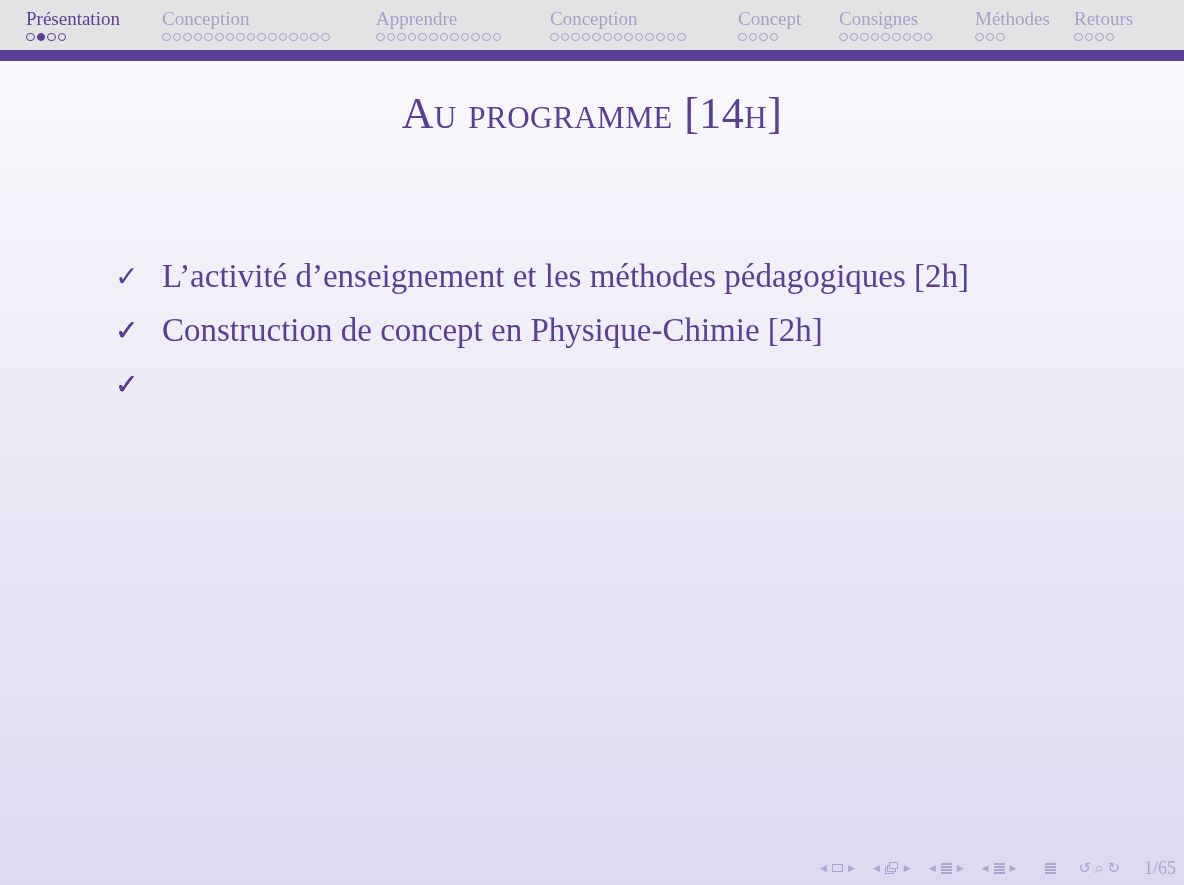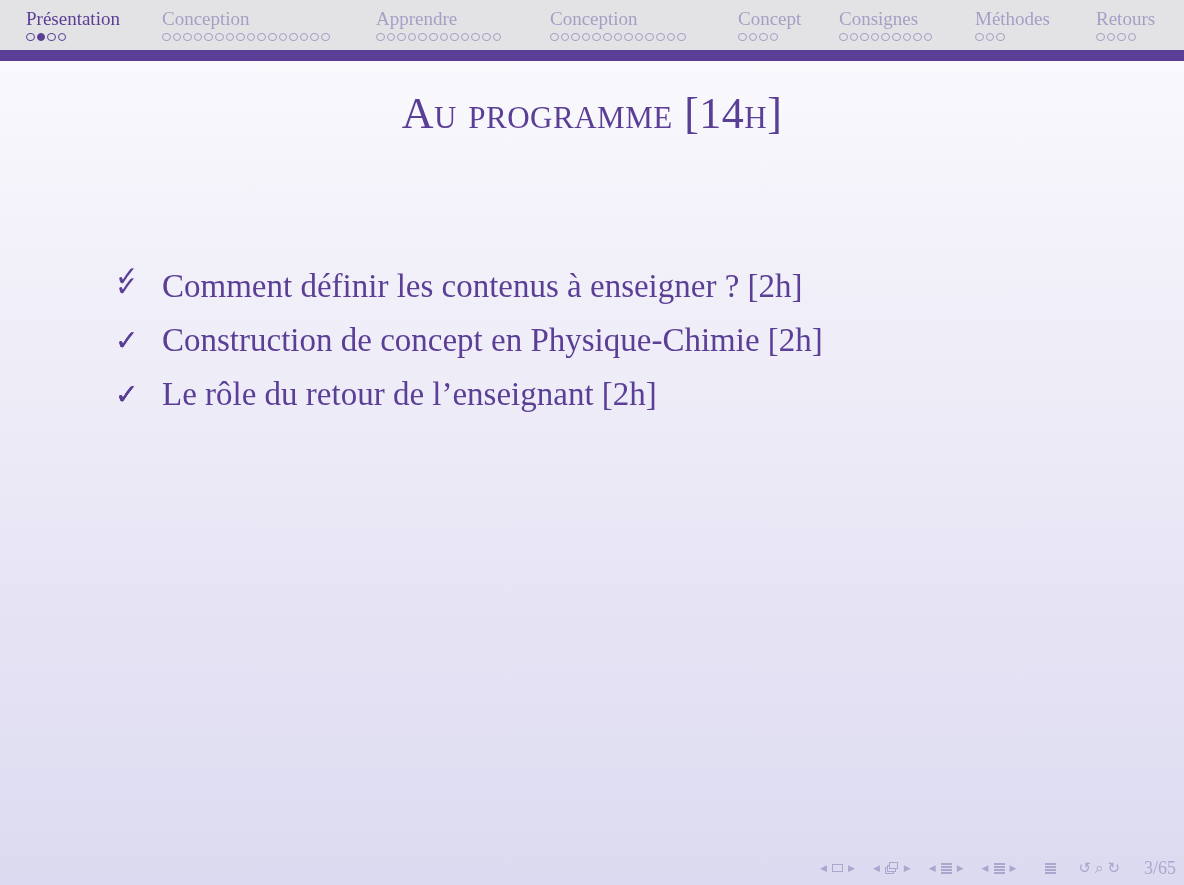--- a/index.html
+++ b/index.html
@@ -247,42 +247,42 @@
       </div>
     </div>
     <div class="section" style="left: 975px; text-align: right;">
       <span class="section-label">Méthodes</span>
       <div class="dots">
         <span class="dot"></span>
         <span class="dot"></span>
         <span class="dot"></span>
       </div>
     </div>
-    <div class="section" style="left: 1096px; text-align: center;">
+    <div class="section" style="left: 1074px; text-align: center;">
       <span class="section-label">Retours</span>
       <div class="dots">
         <span class="dot"></span>
         <span class="dot"></span>
         <span class="dot"></span>
         <span class="dot"></span>
       </div>
     </div>
   </div>
 <div class="headline-bar"></div>
 
 <div class="frame-title">Au programme [14h]</div>
 
 <ul class="items" id="items">
-    <li class="item"><span class="check">✓</span></li>
-    <li class="item"><span class="check">✓</span><span>Comment définir les contenus à enseigner ? [2h]</span></li>
+    <li class="item"><span class="check">✓</span><span>L’activité d’enseignement et les méthodes pédagogiques [2h]</span></li>
+    <li class="item"><span class="check">✓</span></li>
     <li class="item"><span class="check">✓</span></li>
     <li class="item"><span class="check">✓</span><span>Construction de concept en Physique-Chimie [2h]</span></li>
     <li class="item"><span class="check">✓</span></li>
     <li class="item"><span class="check">✓</span></li>
-    <li class="item"><span class="check">✓</span><span>Le rôle du retour de l’enseignant [2h]</span></li>
+    <li class="item"><span class="check">✓</span></li>
   </ul>
 
 <div class="nav">
   <div class="grp">
     <span class="arr">◀</span>
     <span class="box"></span>
     <span class="arr">▶</span>
   </div>
   <div class="grp">
     <span class="arr">◀</span>
@@ -304,14 +304,14 @@
     <span class="arr">▶</span>
   </div>
   <div class="grp" style="margin-left:16px;margin-right:20px;">
     <span class="lines"></span>
   </div>
   <div class="grp">
     <span class="sym">↺</span>
     <span class="sym">⌕</span>
     <span class="sym">↻</span>
   </div>
-  <span class="page">3/65</span>
+  <span class="page">1/65</span>
 </div>
 
 </body></html>

